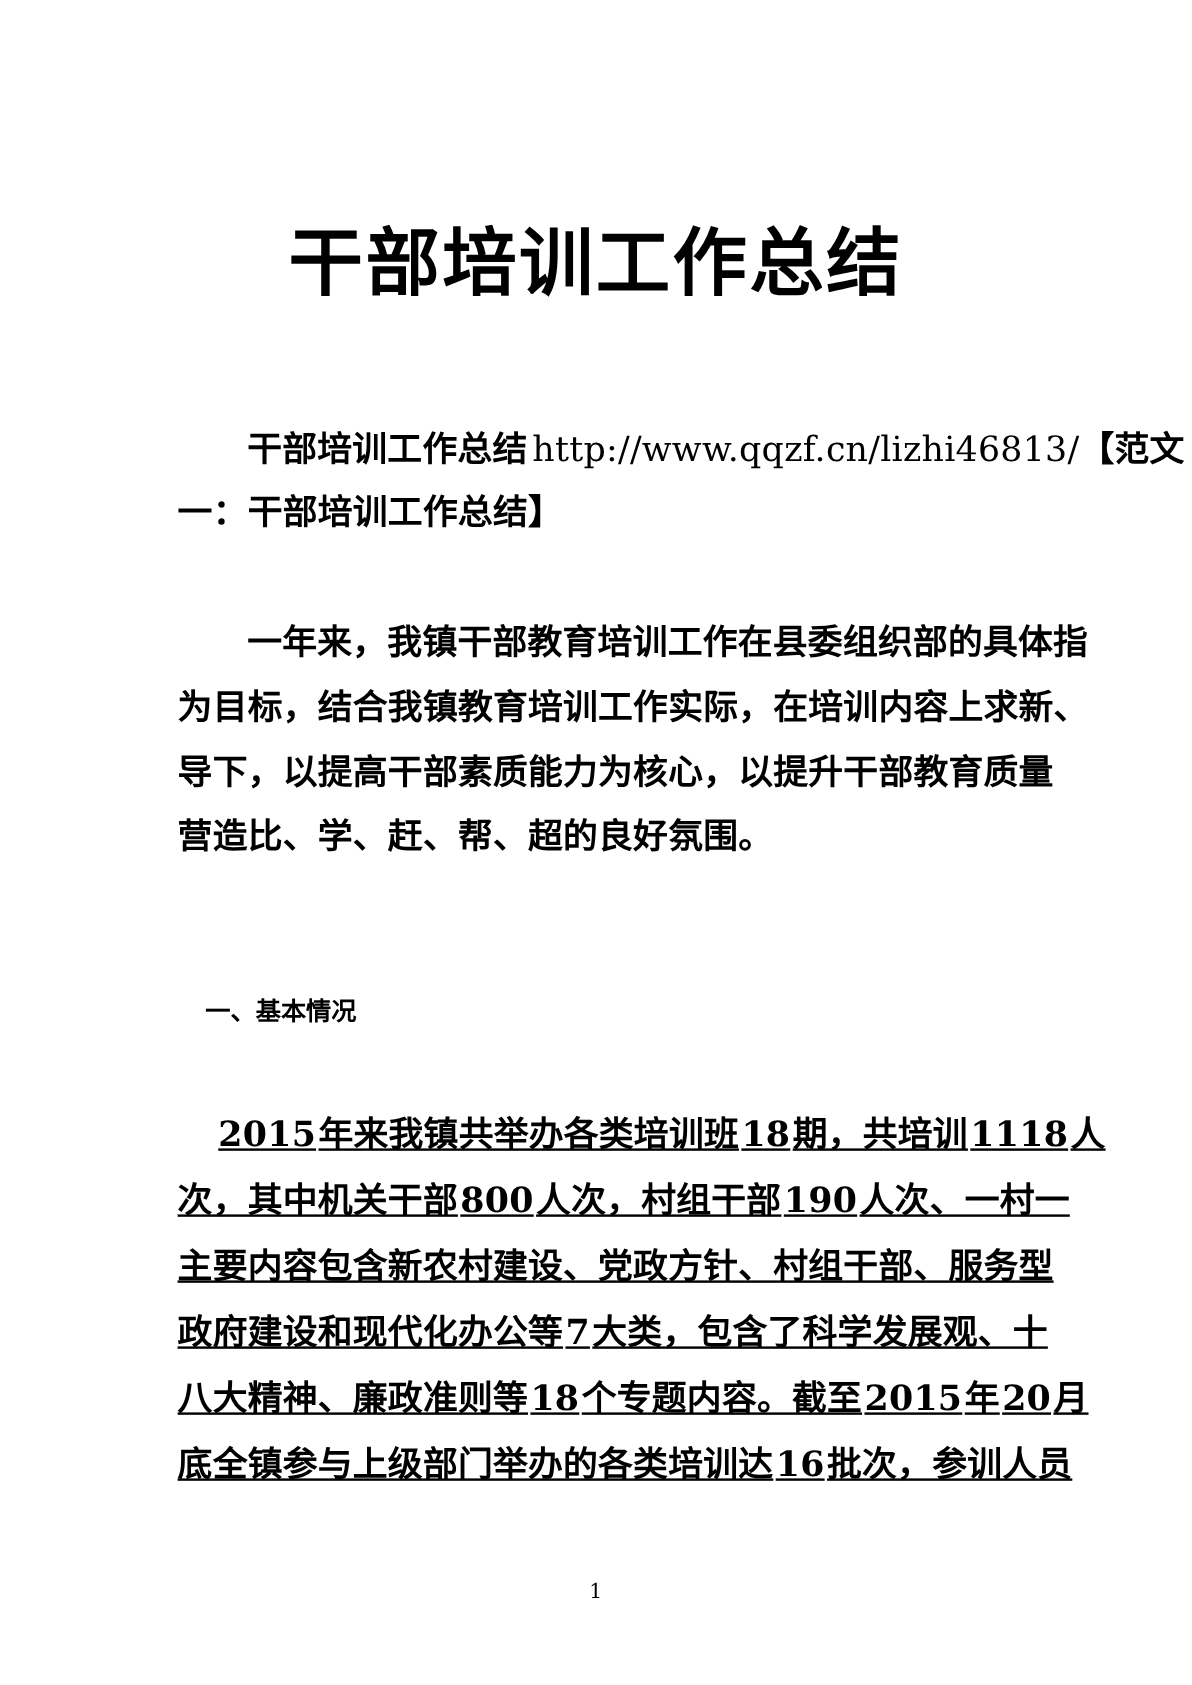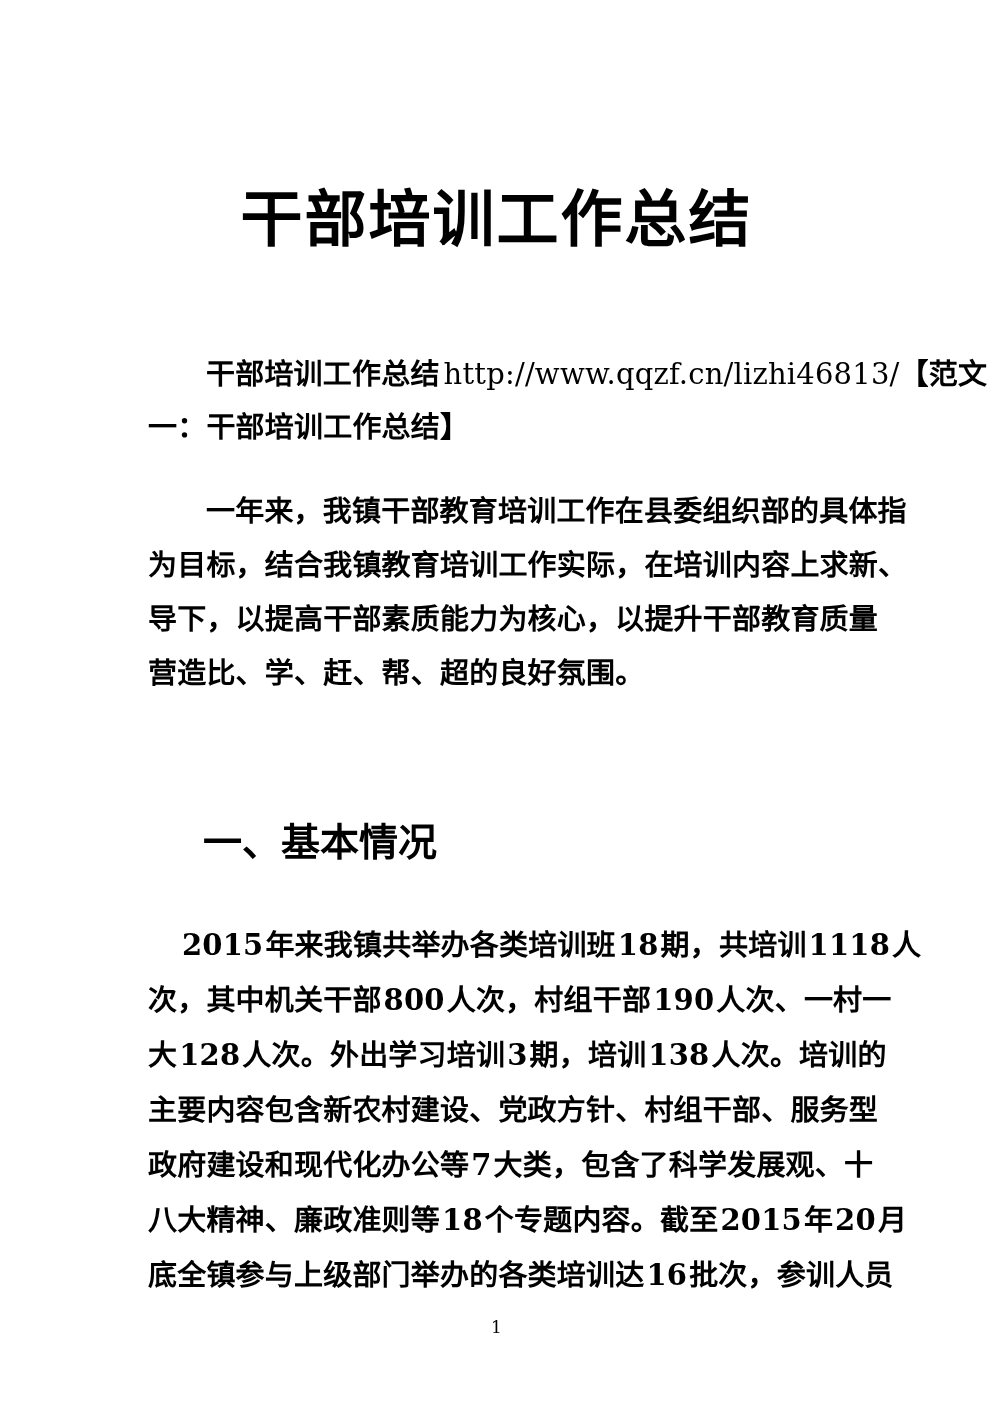--- a/index.html
+++ b/index.html
@@ -75,31 +75,31 @@
     display: inline-block;
     width: 2em;
   }
   .indent1 {
     display: inline-block;
     width: 1.1em;
   }
 
   
   #para-intro   { top: 332px; }
-  #para-overview{ top: 468px; line-height: 54px; }
+  #para-overview{ top: 492px; line-height: 54px; }
   #heading-one  { top: 800px; }
-  #para-stats   { top: 902px; line-height: 55px; }
+  #para-stats   { top: 902px; line-height: 55px; text-decoration: underline; }
 
   .heading {
     position: absolute;
-    left: 12px;
+    left: 0;
     width: 692px;
     margin: 0;
     padding: 0;
-    font-size: 39px;
+    font-size: 21px;
     line-height: 53px;
     font-weight: bold;
     white-space: nowrap;
   }
 
   
   .lat {
     font-family: "DejaVu Serif", "Liberation Serif", serif;
     font-weight: bold;
     padding: 0 2px;
@@ -169,25 +169,20 @@
           <span class="indent1"></span><span class="lat">2015</span><span>年来我镇共举办各类培训班</span><span class="lat">18</span><span>期，共培训</span><span class="lat">1118</span><span>人</span>
         </span>
       </span>
 
       <span class="line justify">
         <span>
           <span>次，其中机关干部</span><span class="lat">800</span><span>人次，村组干部</span><span class="lat">190</span><span>人次、一村一</span>
         </span>
       </span>
 
-      <span class="line justify">
-        <span>
-          <span>大</span><span class="lat">128</span><span>人次。外出学习培训</span><span class="lat">3</span><span>期，培训</span><span class="lat">138</span><span>人次。培训的</span>
-        </span>
-      </span>
 
       <span class="line justify">
         <span>主要内容包含新农村建设、党政方针、村组干部、服务型</span>
       </span>
 
       <span class="line justify">
         <span>
           <span>政府建设和现代化办公等</span><span class="lat">7</span><span>大类，包含了科学发展观、十</span>
         </span>
       </span>

